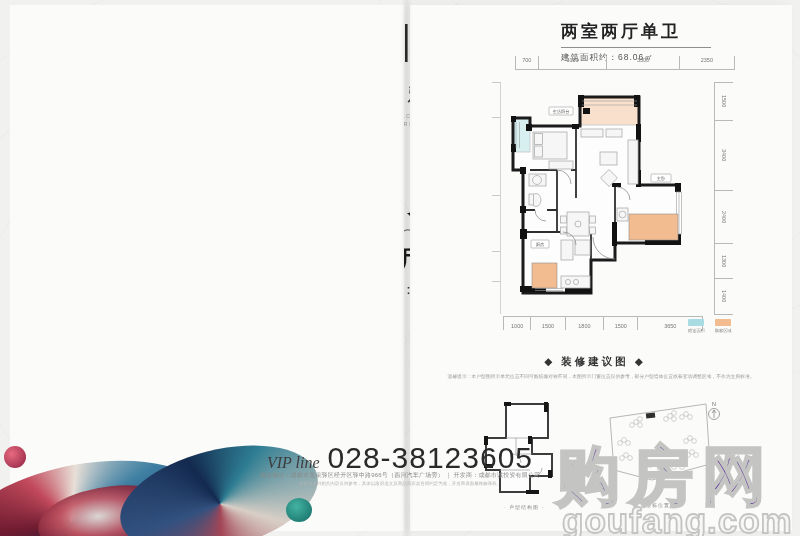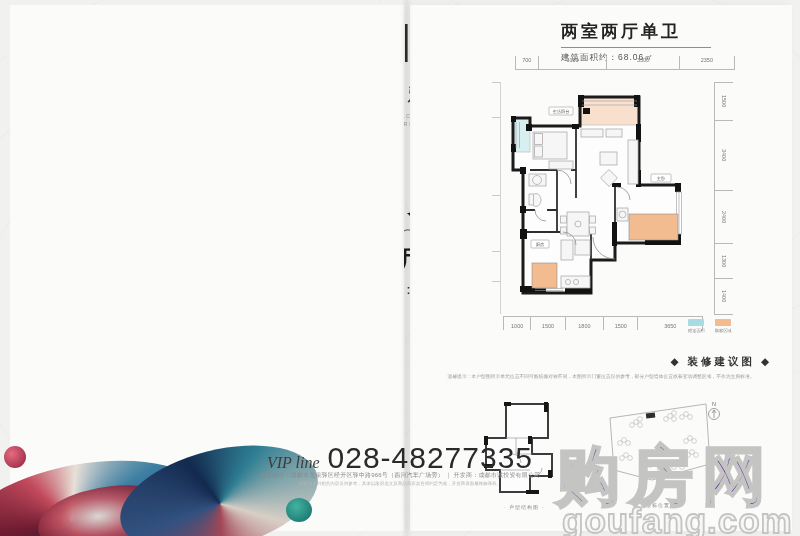--- a/index.html
+++ b/index.html
@@ -78,21 +78,21 @@
 
   .floorplan{left:505px;top:82px;z-index:2;}
 
   .legend{left:688px;top:319px;display:flex;gap:10px;z-index:2;}
   .legend .litem{display:flex;flex-direction:column;align-items:center;}
   .legend .swatch{width:16px;height:7px;border-radius:1px;}
   .sw-cyan{background:#a9dce2;}
   .sw-orange{background:#f2bb90;}
   .legend .llabel{font-size:4.2px;color:#8a8a8a;margin-top:2px;}
 
-  .suggestion-title{left:390px;width:382px;top:355px;text-align:right;font-size:10.5px;font-weight:700;
+  .suggestion-title{left:404px;width:382px;top:355px;text-align:center;font-size:10.5px;font-weight:700;
     letter-spacing:3px;color:#333;z-index:2;}
   .suggestion-note{left:430px;width:342px;top:373px;text-align:center;font-size:4.8px;color:#999;z-index:2;}
 
   .structure-plan{left:476px;top:396px;z-index:2;}
   .structure-caption{left:456px;width:136px;top:504px;text-align:center;font-size:5px;color:#8c8c8c;letter-spacing:1px;z-index:2;}
   .siteplan{left:606px;top:398px;z-index:2;}
   .siteplan-caption{left:596px;width:130px;top:502px;text-align:center;font-size:5px;color:#8c8c8c;letter-spacing:1px;z-index:2;}
 
   .watermark{left:556px;top:444px;z-index:4;line-height:1;}
   .wm-cn{font-size:64px;font-weight:700;letter-spacing:9px;color:#4c1d95;-webkit-text-stroke:2.5px #c4c4c2;}
@@ -162,21 +162,21 @@
     </g>
   </svg>
   <span class="line"></span>
 </div>
 
 <div class="abs lp-block layout-text">两室两厅单卫</div>
 <div class="abs lp-block area-text">建筑面积约：68.06㎡</div>
 
 <div class="abs lp-block vip">
   <span class="vip-label">VIP line</span>
-  <span class="vip-phone">028-48277335</span>
+  <span class="vip-phone">028-38123605</span>
 </div>
 <div class="abs lp-block address-line">项目地址：成都市龙泉驿区经开区驿中路966号（西河汽车广场旁） ｜ 开发商：成都市诚投资有限公司</div>
 <div class="abs lp-block fine-print">本宣传资料相关内容仅供参考，具体以政府批文及商品房买卖合同约定为准，开发商保留最终解释权。</div>
 
 <div class="abs art">
   <div class="blob b1"></div>
   <div class="blob b3"></div>
   <div class="blob b2"></div>
   <div class="blob dot-red"></div>
   <div class="blob dot-teal"></div>

